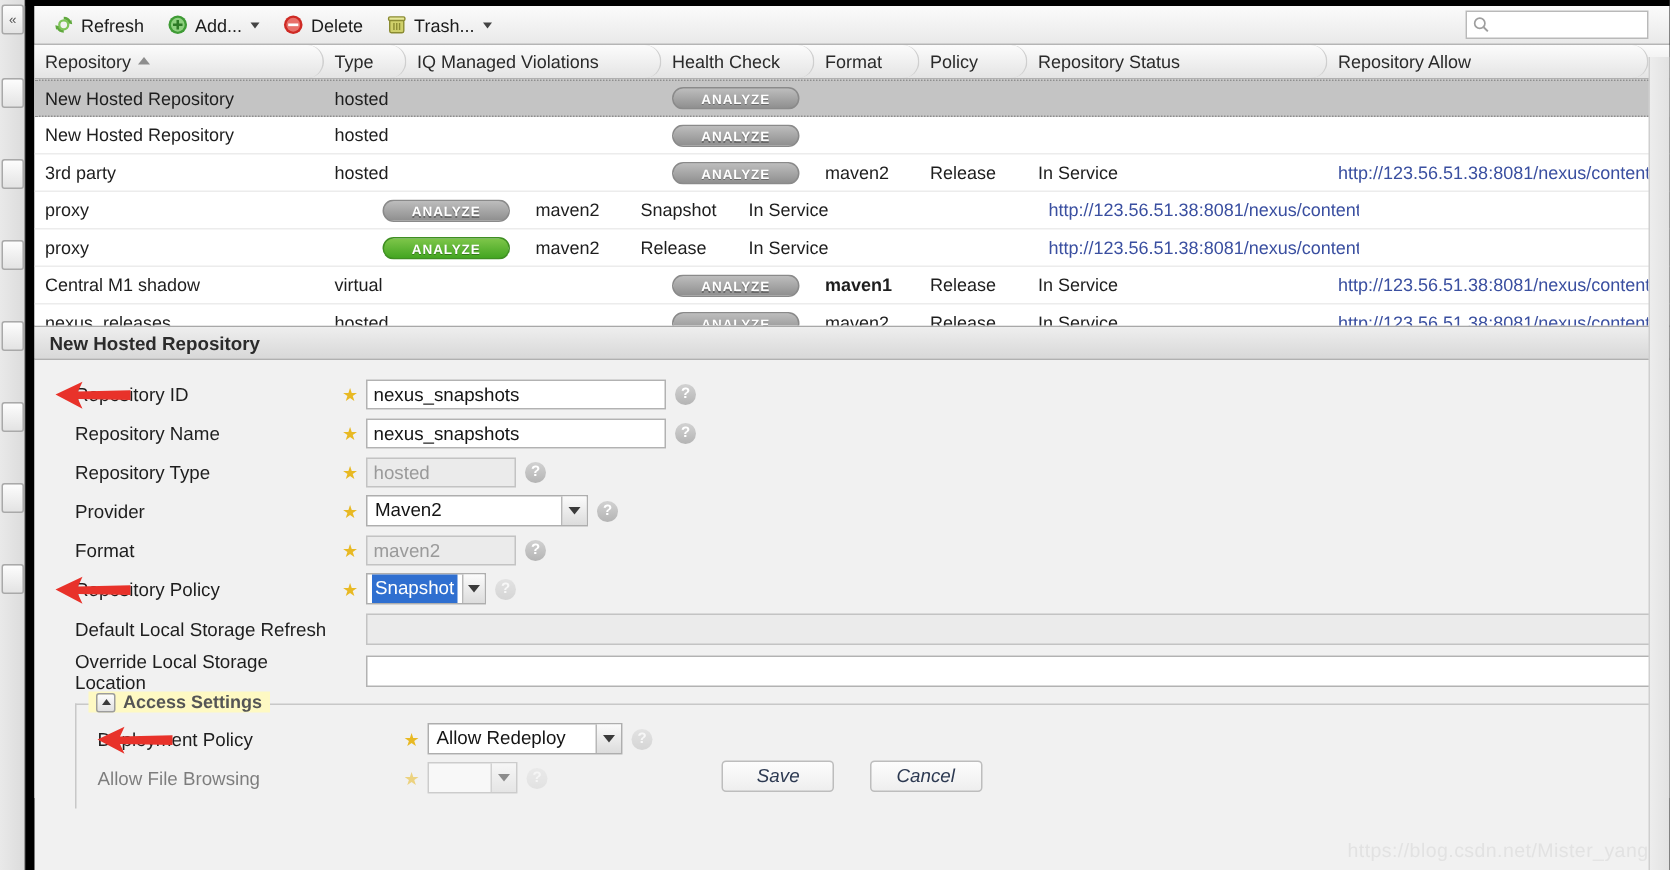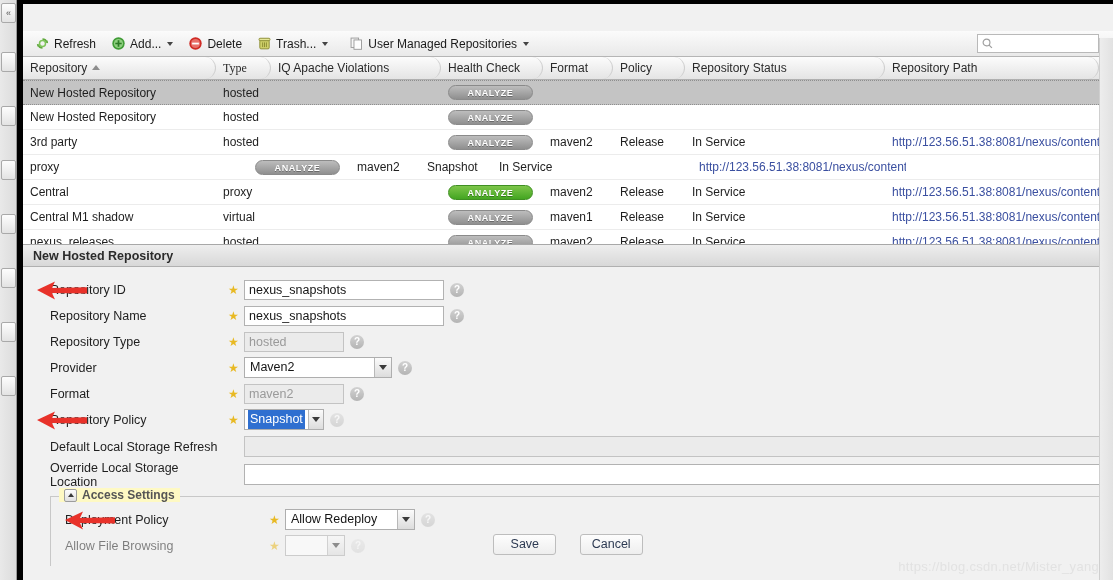--- a/index.html
+++ b/index.html
@@ -64,21 +64,20 @@
     background: #ededed; color: #8b8b8b;
     font-size: 10px; line-height: 11px; text-align: center;
   }
 
   
   .toolbar {
     height: 26px; background: linear-gradient(to bottom,#fbfbfb,#e9e9e9);
     border-bottom: 1px solid #b5b5b5;
     display: flex; padding: 0 6px; gap: 3px;
     position: relative;
-    margin-top: 27px;
   }
   .tb-item { display: flex; align-items: center; gap: 4px; padding: 2px 5px; font-size: 12px; color: #1b1b1b; border: 1px solid transparent; border-radius: 3px; white-space: nowrap;}
   .caret { width: 0; height: 0; border-left: 3.5px solid transparent; border-right: 3.5px solid transparent; border-top: 4px solid #444; margin-left: 2px; }
   .ico { width: 15px; height: 15px; display: inline-block; position: relative; flex: 0 0 15px;}
 
   .ico-refresh svg, .ico-add svg, .ico-del svg, .ico-trash svg, .ico-copy svg { display:block; }
 
   .searchwrap { position: absolute; right: 14px; top: 3px; width: 122px; height: 19px;
     background: #fff; border: 1px solid #b9b9b9; display: flex; align-items: center; padding-left: 3px; }
   .searchwrap input { border: none; outline: none; width: 96px; font-size: 11px; font-family: "Liberation Sans", sans-serif; color:#333;}
@@ -153,24 +152,24 @@
   
   .fieldset { position: relative; margin: 8px 12px 0 27px; border: 1px solid #c8c8c8; border-right:none; border-bottom:none; padding-top: 10px; height: 70px;}
   .fslegend { position: absolute; top: -9px; left: 8px; background: #fef9c3; padding: 0 5px; display: flex; align-items: center; gap: 5px;}
   .fstoggle { width: 13px; height: 13px; border: 1px solid #9d9d9d; border-radius: 2px;
     background: linear-gradient(to bottom,#fdfdfd,#e0e0e0); display:flex;align-items:center;justify-content:center;}
   .upcaret { width:0;height:0;border-left:3.5px solid transparent;border-right:3.5px solid transparent;border-bottom:4.5px solid #3a3a3a;}
   .fstitle { font-size: 12px; font-weight: bold; color: #555; }
 
   .btnrow { position: absolute; bottom: 4px; left: 0; width: 100%; text-align: center; }
   .btn {
-    display: inline-block; width: 63px; height: 21px; line-height: 19px;
+    display: inline-block; width: 75px; height: 21px; line-height: 19px;
     margin: 0 10px; text-align: center; font-size: 12.5px; color: #2d3a52;
     background: linear-gradient(to bottom,#fdfdfd,#eeeeee);
-    border: 1px solid #bdbdbd; border-radius: 3px;
+    border: 1px solid #bdbdbd; border-radius: 3px; font-style: italic;
   }
 
   .watermark {
     position: absolute; right: 14px; bottom: 6px;
     font-size: 13px; color: #e2e2e2; letter-spacing: .3px;
     font-family: "Liberation Sans", sans-serif;
   }
 
   
   .right-edge { position: absolute; right: 0; top: 34px; width: 14px; bottom: 0;
@@ -237,52 +236,42 @@
         <span class="ico ico-trash">
           <svg width="15" height="15" viewBox="0 0 16 16">
             <rect x="3" y="4.5" width="10" height="9.2" rx="1.2" fill="#cfd06a" stroke="#8a8b31" stroke-width="1"></rect>
             <rect x="2.2" y="2.4" width="11.6" height="2.6" rx="1" fill="#e6e79a" stroke="#8a8b31" stroke-width="1"></rect>
             <path d="M6 6.8v5M8 6.8v5M10 6.8v5" stroke="#8a8b31" stroke-width="1"></path>
           </svg>
         </span>
         <span>Trash...</span>
         <span class="caret"></span>
       </div>
-      <div class="tb-item" style="margin-left:6px">
-        <span class="ico ico-copy">
-          <svg width="15" height="15" viewBox="0 0 16 16">
-            <rect x="2.2" y="2.2" width="8" height="10" fill="#f7f7f7" stroke="#9b9b9b" stroke-width="1"></rect>
-            <rect x="5.3" y="4.2" width="8" height="10" fill="#fdfdfd" stroke="#9b9b9b" stroke-width="1"></rect>
-          </svg>
-        </span>
-        <span>User Managed Repositories</span>
-        <span class="caret"></span>
-      </div>
 
       <div class="searchwrap">
         <span class="ico" style="flex:0 0 13px;width:13px;height:13px">
           <svg width="13" height="13" viewBox="0 0 16 16">
             <circle cx="6.8" cy="6.8" r="4.2" fill="none" stroke="#9e9e9e" stroke-width="1.4"></circle>
             <path d="M10 10l3.4 3.4" stroke="#9e9e9e" stroke-width="1.6"></path>
           </svg>
         </span>
         <input type="text" placeholder="" style="">
       </div>
     </div>
 
     <div class="grid">
       <div class="grid-head" id="grid-head">
           <div class="gh" style="width: 193px;"><span>Repository</span><span class="sort-arrow"></span></div>
-          <div class="gh" style="width: 55px; font-family: Liberation Serif, serif;"><span>Type</span></div>
-          <div class="gh" style="width: 170px;"><span>IQ Apache Violations</span></div>
+          <div class="gh" style="width: 55px;"><span>Type</span></div>
+          <div class="gh" style="width: 170px;"><span>IQ Managed Violations</span></div>
           <div class="gh" style="width: 102px;"><span>Health Check</span></div>
           <div class="gh" style="width: 70px;"><span>Format</span></div>
           <div class="gh" style="width: 72px;"><span>Policy</span></div>
           <div class="gh" style="width: 200px;"><span>Repository Status</span></div>
-          <div class="gh" style="width: 214px;"><span>Repository Path</span></div>
+          <div class="gh" style="width: 214px;"><span>Repository Allow</span></div>
         </div>
       <div id="grid-body">
           <div class="row selected">
             <div class="cell" style="width: 193px;">New Hosted Repository</div>
             <div class="cell" style="width: 55px;">hosted</div>
             <div class="cell" style="width: 170px;"></div>
             <div class="cell" style="width: 102px;"><span class="analyze">ANALYZE</span></div>
             <div class="cell" style="width: 70px;"></div>
             <div class="cell" style="width: 72px;"></div>
             <div class="cell" style="width: 200px;"></div>
@@ -311,35 +300,34 @@
           <div class="row">
             <div class="cell" style="width: 55px;">proxy</div>
             <div class="cell" style="width: 170px;"></div>
             <div class="cell" style="width: 102px;"><span class="analyze">ANALYZE</span></div>
             <div class="cell" style="width: 70px;">maven2</div>
             <div class="cell" style="width: 72px;">Snapshot</div>
             <div class="cell" style="width: 200px;">In Service</div>
             <div class="cell link" style="width: 214px;">http://123.56.51.38:8081/nexus/content/reposit</div>
           </div>
           <div class="row">
-            <div class="cell" style="width: 193px;">Central</div>
             <div class="cell" style="width: 55px;">proxy</div>
             <div class="cell" style="width: 170px;"></div>
             <div class="cell" style="width: 102px;"><span class="analyze green">ANALYZE</span></div>
             <div class="cell" style="width: 70px;">maven2</div>
             <div class="cell" style="width: 72px;">Release</div>
             <div class="cell" style="width: 200px;">In Service</div>
             <div class="cell link" style="width: 214px;">http://123.56.51.38:8081/nexus/content/reposit</div>
           </div>
           <div class="row">
             <div class="cell" style="width: 193px;">Central M1 shadow</div>
             <div class="cell" style="width: 55px;">virtual</div>
             <div class="cell" style="width: 170px;"></div>
             <div class="cell" style="width: 102px;"><span class="analyze">ANALYZE</span></div>
-            <div class="cell" style="width: 70px;">maven1</div>
+            <div class="cell" style="width: 70px; font-weight: bold;">maven1</div>
             <div class="cell" style="width: 72px;">Release</div>
             <div class="cell" style="width: 200px;">In Service</div>
             <div class="cell link" style="width: 214px;">http://123.56.51.38:8081/nexus/content/shadow</div>
           </div>
           <div class="row">
             <div class="cell" style="width: 193px;">nexus_releases</div>
             <div class="cell" style="width: 55px;">hosted</div>
             <div class="cell" style="width: 170px;"></div>
             <div class="cell" style="width: 102px;"><span class="analyze">ANALYZE</span></div>
             <div class="cell" style="width: 70px;">maven2</div>

